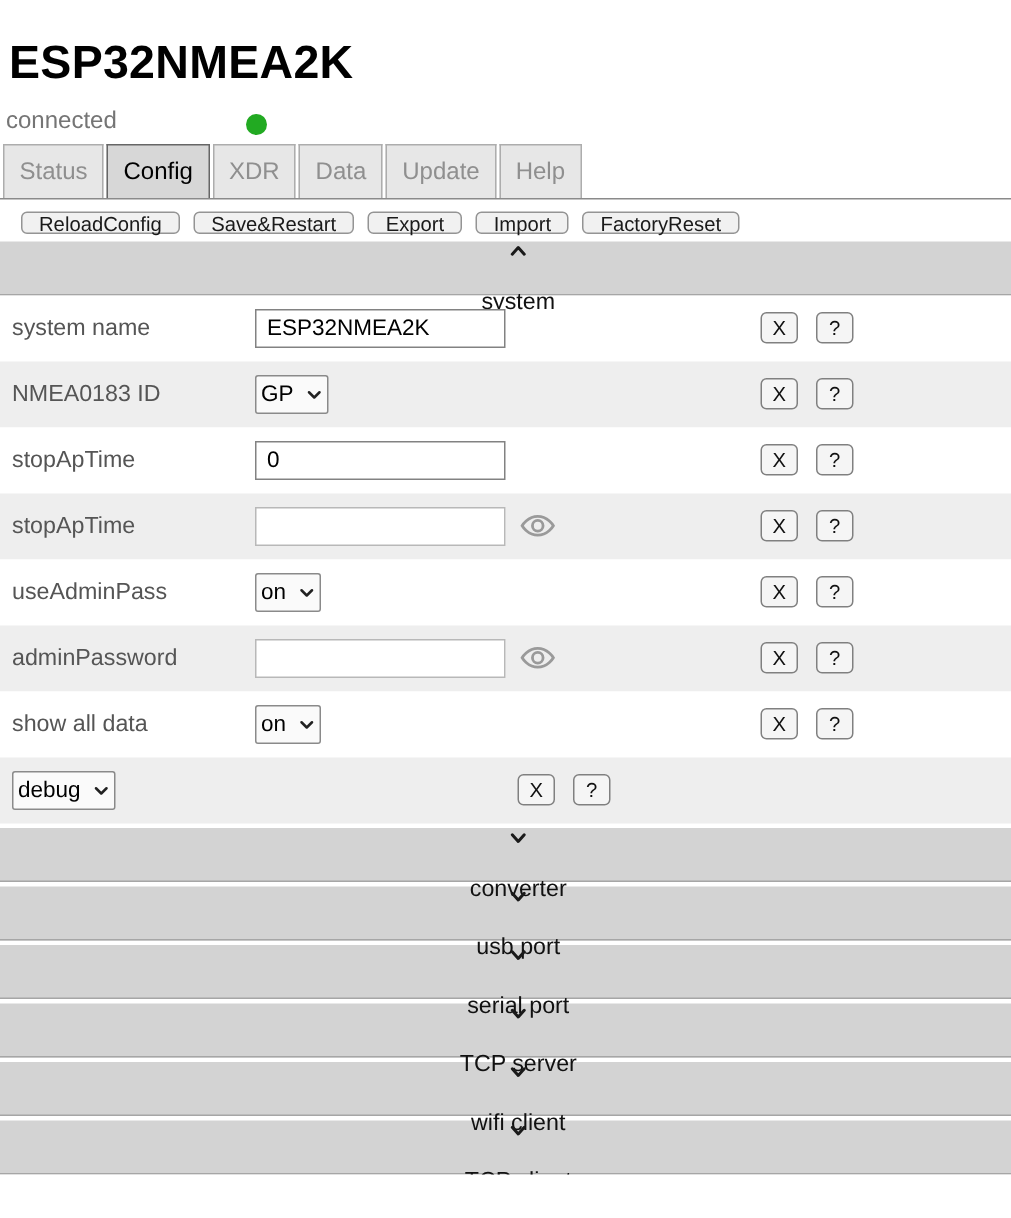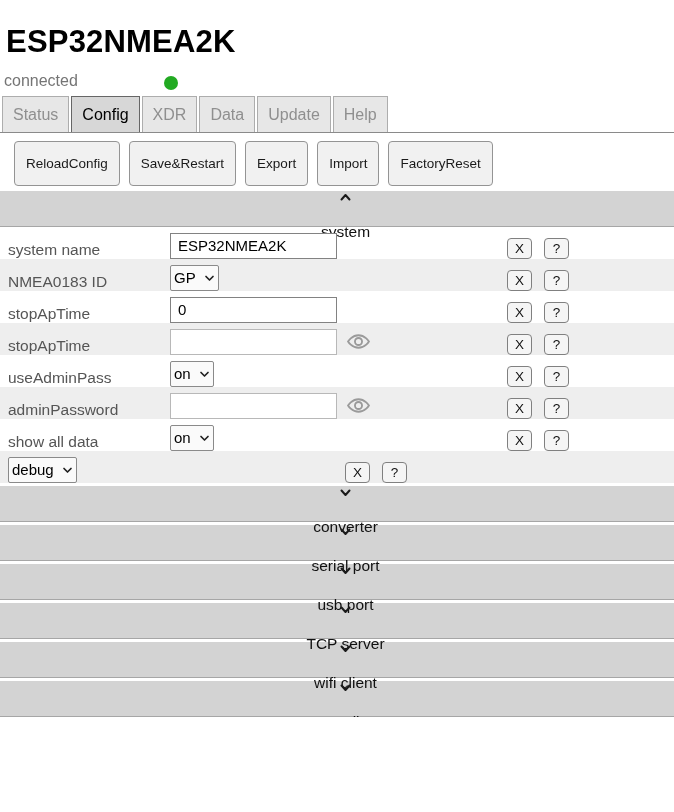--- a/index.html
+++ b/index.html
@@ -9,29 +9,29 @@
   .status-row{display:flex;align-items:flex-end;margin-top:10px;padding-left:4px;height:20px;}
   .status-label{flex:0 0 160px;font-size:16px;color:#757575;}
   .status-dot{width:14px;height:14px;border-radius:50%;}
 
   .tabbar{display:flex;gap:2px;margin-top:6px;padding-left:2px;border-bottom:1px solid #8a8a8a;}
   .tab{height:35px;line-height:35px;padding:0 10px;font-size:16px;color:#8f8f8f;
        background:#e7e7e7;border:1px solid #adadad;border-bottom:none;cursor:pointer;}
   .tab.active{background:#d7d7d7;border-color:#666;color:#000;text-align:center;}
 
   .toolbar{display:flex;gap:9px;margin:8px 0 5px 14px;}
-  .tbtn{height:45px;padding:0 11px;font-size:13.5px;color:#1a1a1a;background:#f1f1f1;
+  .tbtn{height:15px;padding:0 11px;font-size:13.5px;color:#1a1a1a;background:#f1f1f1;
         border:1px solid #949494;border-radius:4px;font-family:inherit;cursor:pointer;}
 
   .cat-header{display:flex;align-items:center;gap:19px;height:35px;margin-top:3px;
               padding-left:17px;background:#d3d3d3;border-bottom:1px solid #a6a6a6;
               font-size:15.5px;color:#111;cursor:pointer;flex-direction:column;}
   .cat-header .chev-icon{display:inline-flex;width:13px;height:13px;}
 
-  .form-row{display:flex;align-items:flex-end;height:32px;padding:0 8px;background:#fff;}
+  .form-row{display:flex;align-items:center;height:44px;padding:0 8px;background:#fff;}
   .form-row:nth-child(even){background:#eeeeee;}
   .row-label{flex:0 0 162px;font-size:15.5px;color:#555;}
   .row-control{flex:0 0 337px;display:flex;align-items:center;gap:9px;}
   .row-actions{display:flex;gap:12px;}
 
   .txt-input{box-sizing:border-box;width:167px;height:26px;border:1px solid #828282;
              padding:0 7px;font-size:15px;font-family:inherit;color:#000;background:#fff;}
   .txt-input.pw{border-color:#b8b8b8;}
 
   .sel{display:inline-flex;align-items:center;height:26px;box-sizing:border-box;
@@ -210,29 +210,29 @@
           </svg>
         </span>
         <span>converter</span>
       </div>
       <div class="cat-header">
         <span class="chev-icon">
           <svg width="13" height="13" viewBox="0 0 13 13">
             <polyline points="2.5,4.5 6.5,9 10.5,4.5" fill="none" stroke="#1a1a1a" stroke-width="2" stroke-linecap="round" stroke-linejoin="round"></polyline>
           </svg>
         </span>
+        <span>usb port</span>
+      </div>
+      <div class="cat-header">
+        <span class="chev-icon">
+          <svg width="13" height="13" viewBox="0 0 13 13">
+            <polyline points="2.5,4.5 6.5,9 10.5,4.5" fill="none" stroke="#1a1a1a" stroke-width="2" stroke-linecap="round" stroke-linejoin="round"></polyline>
+          </svg>
+        </span>
         <span>serial port</span>
-      </div>
-      <div class="cat-header">
-        <span class="chev-icon">
-          <svg width="13" height="13" viewBox="0 0 13 13">
-            <polyline points="2.5,4.5 6.5,9 10.5,4.5" fill="none" stroke="#1a1a1a" stroke-width="2" stroke-linecap="round" stroke-linejoin="round"></polyline>
-          </svg>
-        </span>
-        <span>usb port</span>
       </div>
       <div class="cat-header">
         <span class="chev-icon">
           <svg width="13" height="13" viewBox="0 0 13 13">
             <polyline points="2.5,4.5 6.5,9 10.5,4.5" fill="none" stroke="#1a1a1a" stroke-width="2" stroke-linecap="round" stroke-linejoin="round"></polyline>
           </svg>
         </span>
         <span>TCP server</span>
       </div>
       <div class="cat-header">

